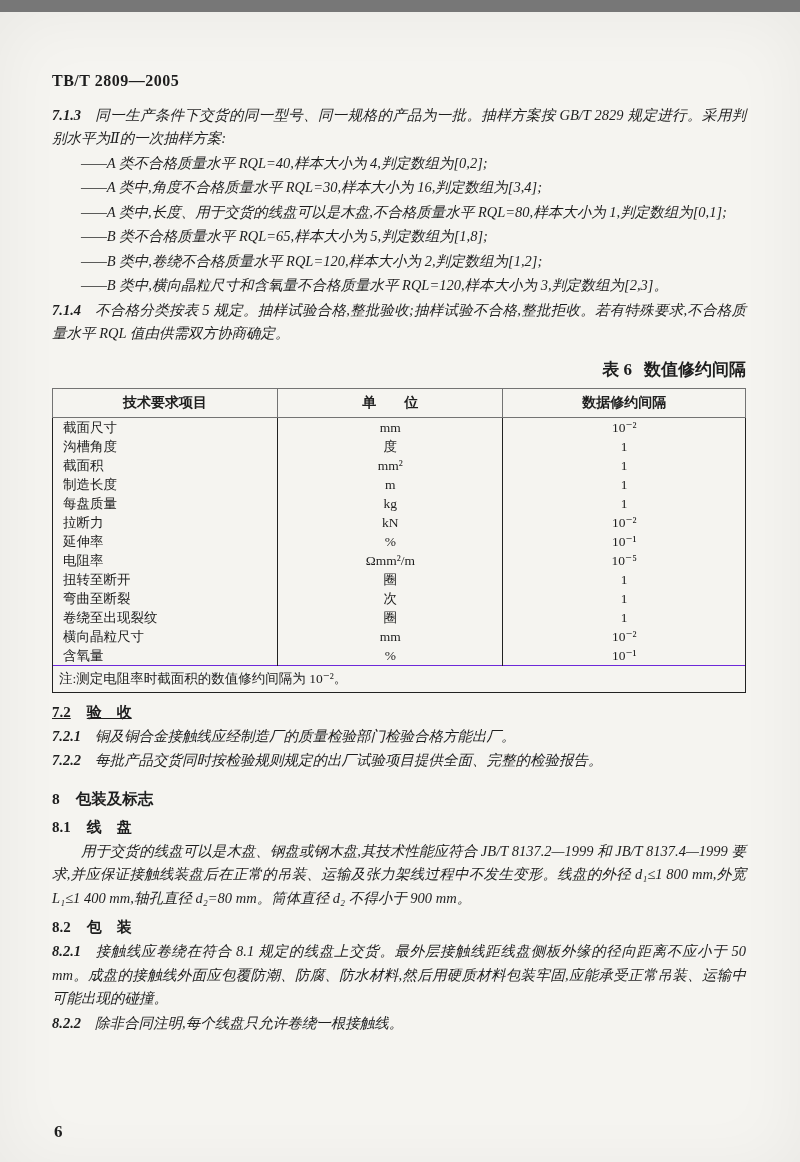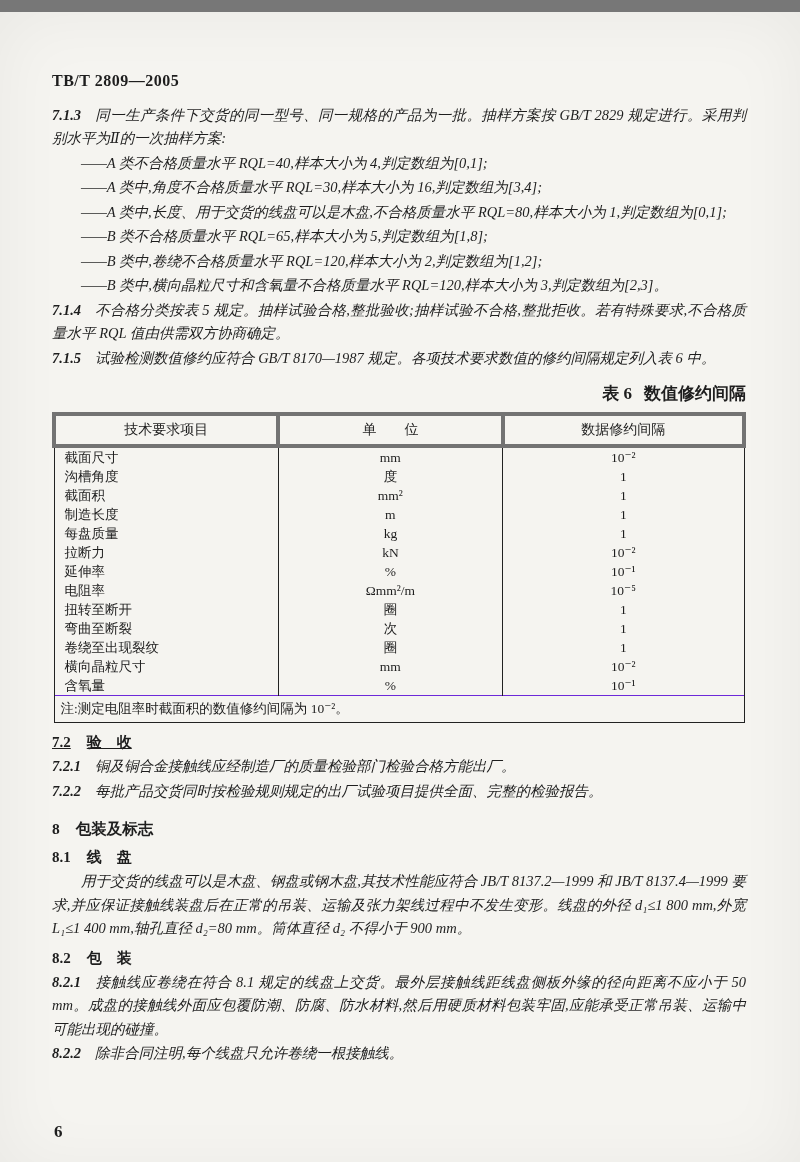--- a/index.html
+++ b/index.html
@@ -43,22 +43,22 @@
   }
   .cap-label { margin-right: 12px; }
   table.t6 {
     width: 100%;
     border-collapse: collapse;
     border: 1.6px solid #222;
     font-size: 13.5px;
     table-layout: fixed;
   }
   table.t6 th {
-    border: 4px solid #737373;
-    font-weight: normal;
+    border: 1px solid #737373;
+    font-weight: bold;
     padding: 5px 8px;
     text-align: center;
     font-size: 14px;
   }
   table.t6 td {
     border-left: 1px solid #222;
     border-right: 1px solid #222;
     padding: 0 10px;
     line-height: 19px;
   }
@@ -97,34 +97,31 @@
 <body>
 
 <div class="page">
 
   <div class="doc-header">TB/T 2809—2005</div>
 
   <p class="clause">
     <span class="cnum">7.1.3</span><span>同一生产条件下交货的同一型号、同一规格的产品为一批。抽样方案按 GB/T 2829 规定进行。采用判别水平为Ⅱ的一次抽样方案:</span>
   </p>
 
-  <p class="dash">——A 类不合格质量水平 RQL=40,样本大小为 4,判定数组为[0,1];</p>
+  <p class="dash">——A 类不合格质量水平 RQL=40,样本大小为 4,判定数组为[0,2];</p>
   <p class="dash">——A 类中,角度不合格质量水平 RQL=30,样本大小为 16,判定数组为[3,4];</p>
   <p class="dash">——A 类中,长度、用于交货的线盘可以是木盘,不合格质量水平 RQL=80,样本大小为 1,判定数组为[0,1];</p>
   <p class="dash">——B 类不合格质量水平 RQL=65,样本大小为 5,判定数组为[1,8];</p>
   <p class="dash">——B 类中,卷绕不合格质量水平 RQL=120,样本大小为 2,判定数组为[1,2];</p>
   <p class="dash">——B 类中,横向晶粒尺寸和含氧量不合格质量水平 RQL=120,样本大小为 3,判定数组为[2,3]。</p>
 
   <p class="clause">
     <span class="cnum">7.1.4</span><span>不合格分类按表 5 规定。抽样试验合格,整批验收;抽样试验不合格,整批拒收。若有特殊要求,不合格质量水平 RQL 值由供需双方协商确定。</span>
   </p>
 
-  <p class="clause">
-    <span class="cnum">7.1.5</span><span>试验检测数值修约应符合 GB/T 8170—1987 规定。各项技术要求数值的修约间隔规定列入表 6 中。</span>
-  </p>
 
   <div class="table-caption">
     <span class="cap-label">表 6</span><span>数值修约间隔</span>
   </div>
 
   <table class="t6">
     <colgroup>
         <col class="w1">
         <col class="w2">
         <col class="w3">

